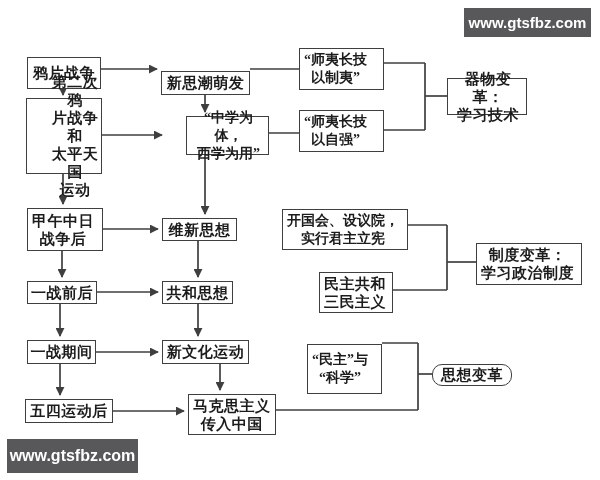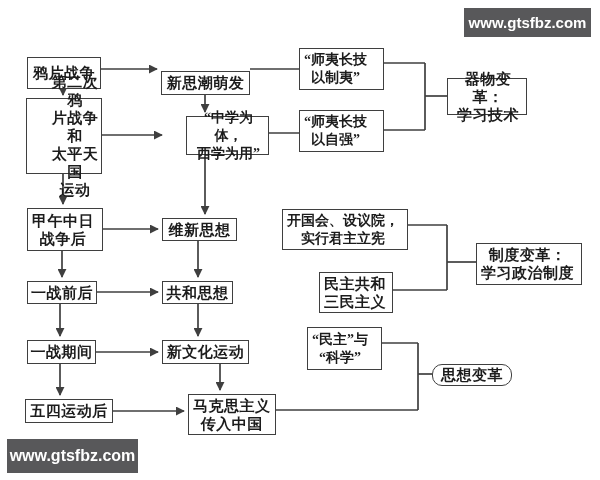--- a/index.html
+++ b/index.html
@@ -119,21 +119,21 @@
 传入中国</div>
 
   <div class="node ml fs14" style="left:299px; top:48px; width:85px; height:42px;">“师夷长技
 以制夷”</div>
   <div class="node ml fs14" style="left:299px; top:110px; width:85px; height:42px;">“师夷长技
 以自强”</div>
   <div class="node ml fs14" style="left:282px; top:209px; width:126px; height:41px;font-family:Liberation Serif, serif;">开国会、设议院，
 实行君主立宪</div>
   <div class="node ml" style="left:307px; top:272px; width:74px; height:41px;margin-left:12px;">民主共和
 三民主义</div>
-  <div class="node ml fs14" style="left:307px; top:327px; width:75px; height:43px;">“民主”与
+  <div class="node ml fs14" style="left:307px; top:344px; width:75px; height:50px;">“民主”与
 “科学”</div>
 
   <div class="node ml" style="left:447px; top:78px; width:80px; height:37px;">器物变革：
 学习技术</div>
   <div class="node ml" style="left:476px; top:243px; width:106px; height:42px;">制度变革：
 学习政治制度</div>
   <div class="node" style="left:432px; top:364px; width:80px; height:22px;border-radius:10px;">思想变革</div>
 
   <div class="watermark" id="wm-top" style="background: rgb(88, 88, 90); color: rgb(255, 255, 255);">www.gtsfbz.com</div>
   <div class="watermark" id="wm-bottom" style="background: rgb(88, 88, 90); color: rgb(255, 255, 255);">www.gtsfbz.com</div>

